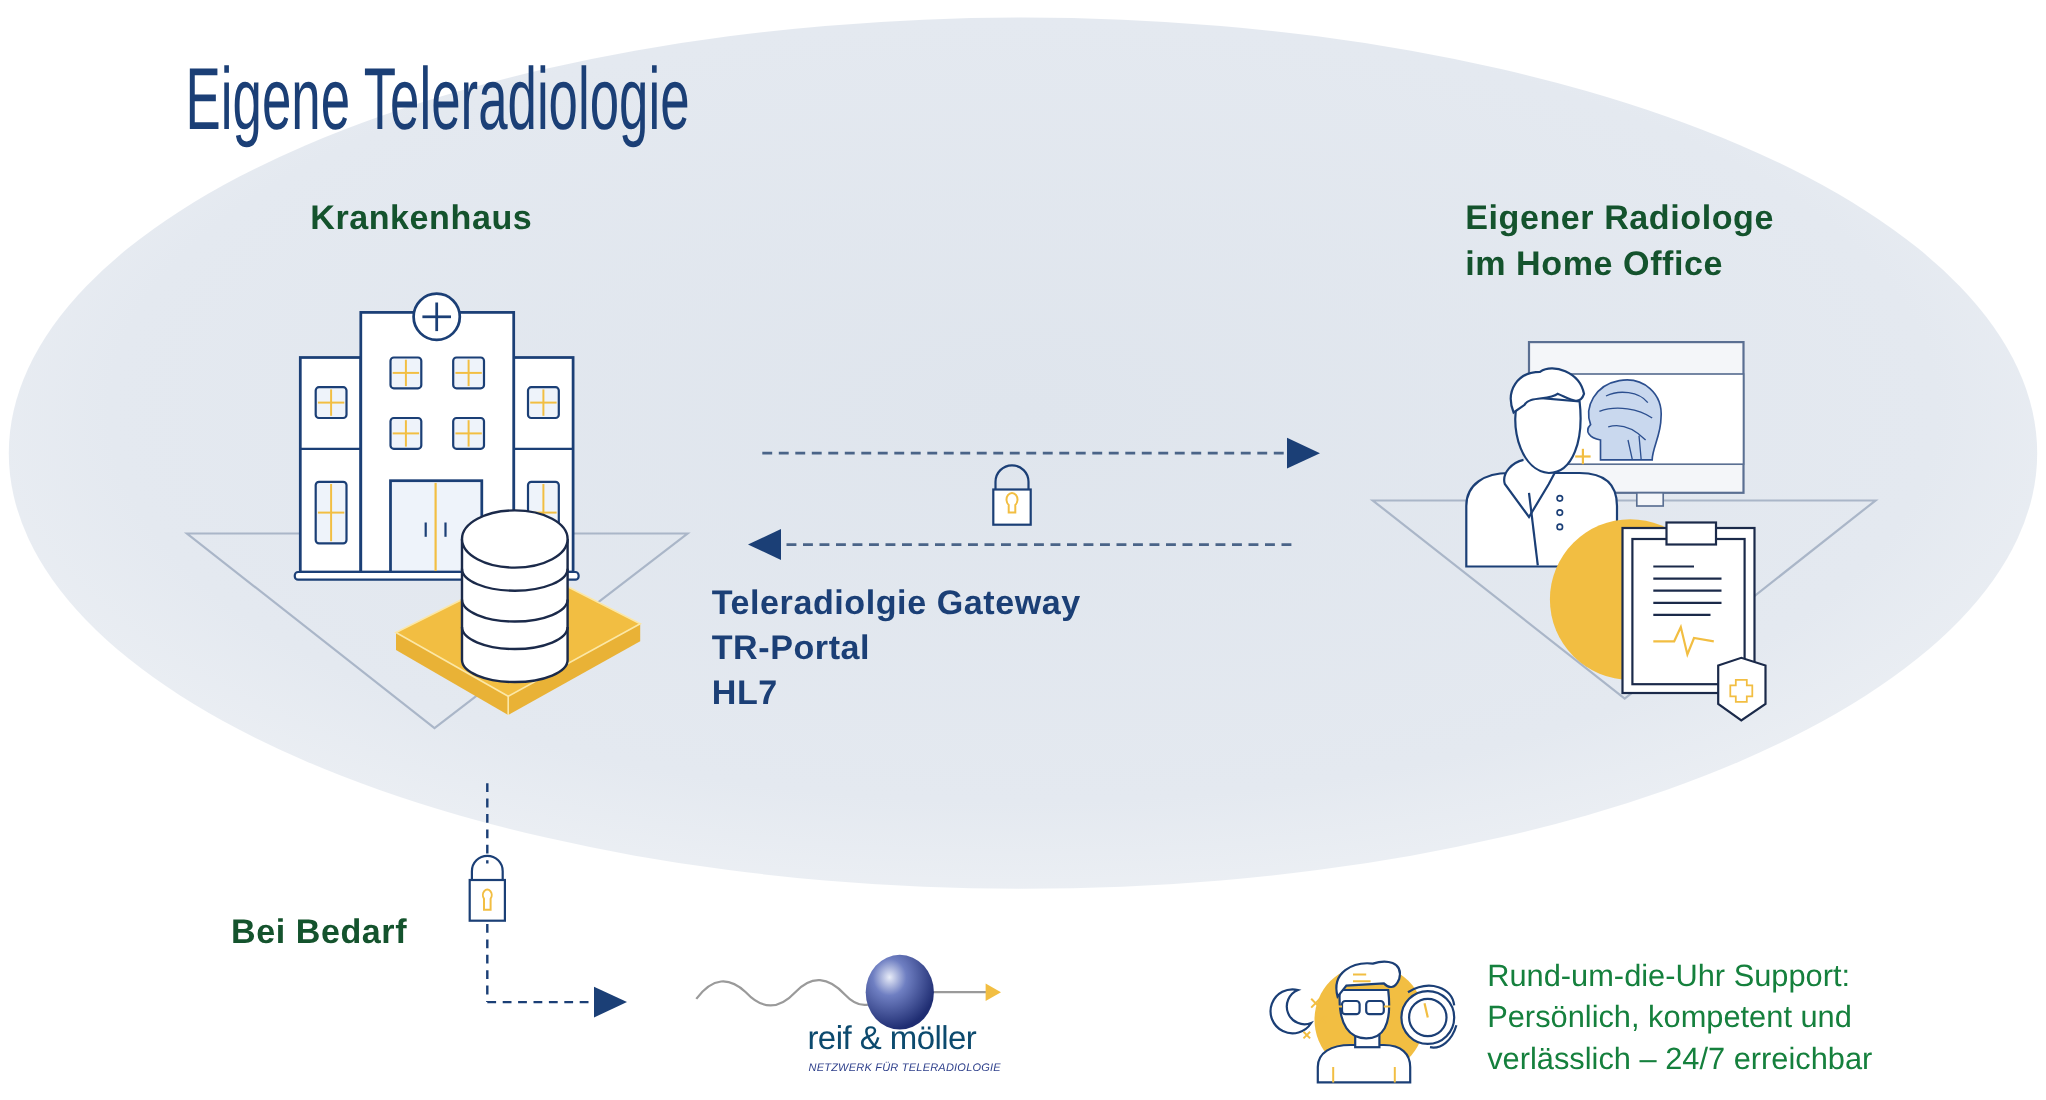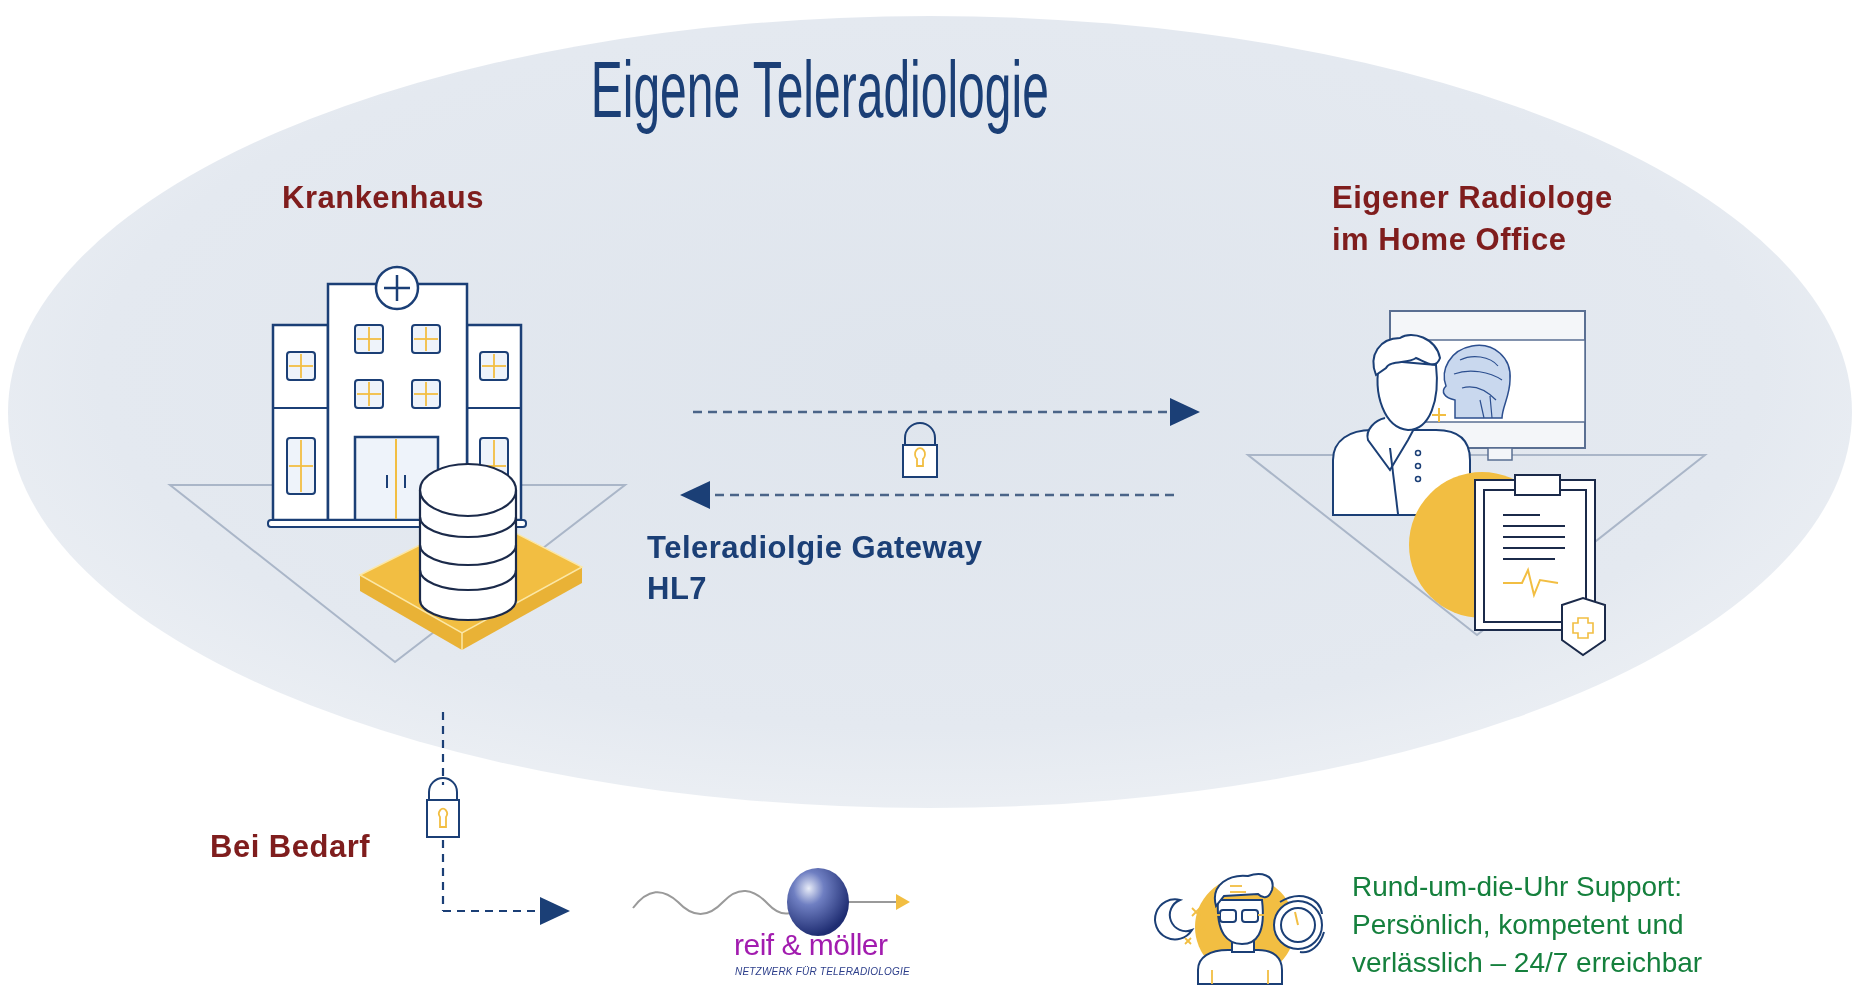--- a/index.html
+++ b/index.html
@@ -3,30 +3,30 @@
 <meta charset="utf-8">
 <style>
   html, body { margin: 0; padding: 0; }
   body {
     width: 1860px; height: 1000px; position: relative; overflow: hidden;
     background: #ffffff;
     font-family: "Liberation Sans", sans-serif;
   }
   #stage { position: absolute; left: 0; top: 0; width: 1860px; height: 1000px; }
   .abs { position: absolute; }
-  .title-wrap { position: absolute; left: 4px; top: 44px; width: 1632px; text-align: center; }
+  .title-wrap { position: absolute; left: 16px; top: 44px; width: 1632px; }
   .title-wrap span {
     display: inline-block; font-size: 80px; color: #1b3f76;
     transform: scaleX(0.6); transform-origin: center top; white-space: nowrap;
     font-family: "Liberation Sans Narrow", "Liberation Sans", sans-serif;
   }
-  .label-bold { font-weight: bold; font-size: 31px; color: #7f1d1d; white-space: nowrap; letter-spacing: 0.5px; }
+  .label-bold { font-weight: bold; font-size: 31px; color: #14532d; white-space: nowrap; letter-spacing: 0.5px; }
   .gateway-line { font-weight: bold; font-size: 31px; color: #1b3f76; line-height: 41px; white-space: nowrap; letter-spacing: 0.5px; margin-left: 32px; }
   .support-text { font-size: 28px; color: #15803d; line-height: 38px; white-space: nowrap; }
-  .logo-name { font-size: 30px; color: #a21caf; white-space: nowrap; letter-spacing: -0.5px; }
+  .logo-name { font-size: 30px; color: #0c4a6e; white-space: nowrap; letter-spacing: -0.5px; }
   .logo-sub { font-size: 10px; color: #2c3e8a; white-space: nowrap; letter-spacing: 0.2px; font-style: italic; }
 </style>
 </head>
 <body>
 
 <div id="stage">
 
   <svg class="abs" style="left:0;top:0" width="1860" height="1000">
     <defs>
       <radialGradient id="ellG" cx="50%" cy="45%" r="60%">
@@ -125,20 +125,21 @@
     </g>
     <g>
       <path d="M235,55 L235,48 A15,15 0 0 1 265,48 L265,55" fill="none" stroke="#1b3f76" stroke-width="2"></path>
       <rect x="233" y="55" width="34" height="32" fill="#ffffff" stroke="#1b3f76" stroke-width="2"></rect>
       <path d="M247,76 L247,69 A5,6 0 1 1 253,69 L253,76 Z" fill="none" stroke="#f2be42" stroke-width="1.8"></path>
     </g>
   </svg>
 
   <div class="abs" style="left:615px; top:527px;">
     <div class="gateway-line">Teleradiolgie Gateway</div>
+    <div class="gateway-line">TR-Portal</div>
     <div class="gateway-line">HL7</div>
   </div>
 
   <svg class="abs" style="left:1240px;top:300px" width="480" height="370">
 
     <polygon points="8,155 465,155 237,335" fill="none" stroke="#aab6c8" stroke-width="2"></polygon>
 
     <rect x="150" y="11" width="195" height="137" fill="#f4f6f9" stroke="#5a6f92" stroke-width="2"></rect>
     <rect x="150" y="40" width="195" height="82" fill="#ffffff" stroke="#5a6f92" stroke-width="1.5"></rect>
     <rect x="248" y="148" width="24" height="12" fill="#f4f6f9" stroke="#5a6f92" stroke-width="1.5"></rect>

